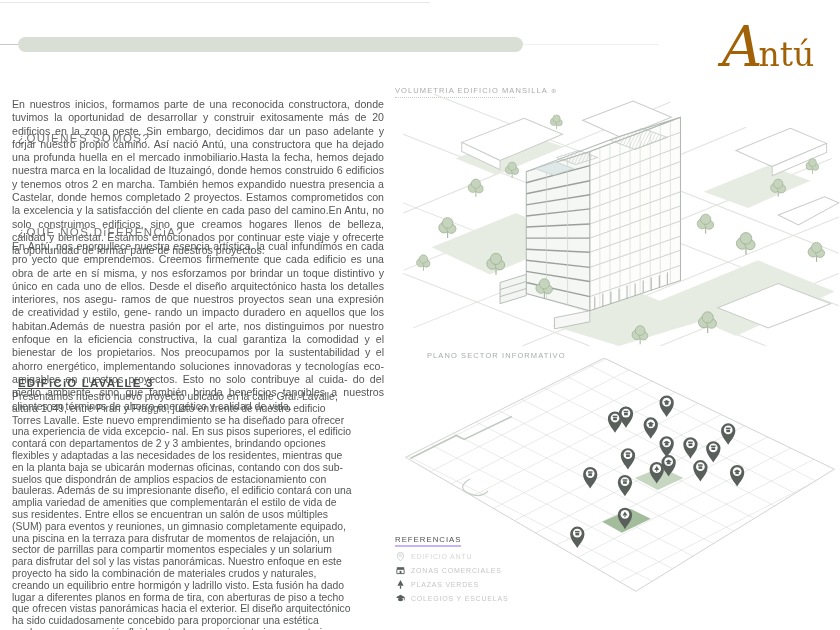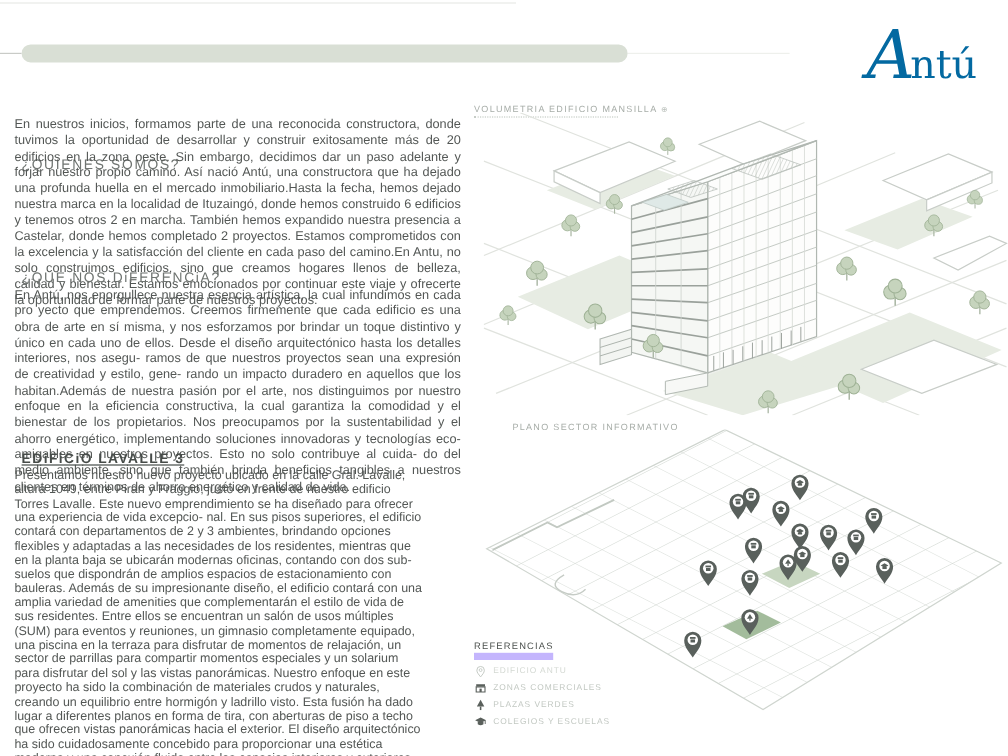--- a/index.html
+++ b/index.html
@@ -3,42 +3,42 @@
 <meta charset="utf-8">
 <style>
   html,body{margin:0;padding:0;background:#fff;}
   .page{position:relative;width:840px;height:630px;background:#ffffff;overflow:hidden;
         font-family:"Liberation Sans",sans-serif;color:#4e5250;}
   .hairline{position:absolute;height:1px;}
   .line-top{left:0;top:2px;width:430px;background:#e8e9e6;}
   .line-left{left:0;top:44px;width:18px;background:#c9cbc7;}
   .line-right{left:523px;top:44px;width:135px;background:#eef0ec;}
   .pill{position:absolute;left:18px;top:37px;width:505px;height:15px;border-radius:8px;background:#d9dfd5;}
-  .logo{position:absolute;left:722px;top:14px;color:#0369a1;font-family:"DejaVu Serif",serif;white-space:nowrap;}
+  .logo{position:absolute;left:722px;top:14px;color:#a16207;font-family:"DejaVu Serif",serif;white-space:nowrap;}
   .logo .big-a{font-size:56px;font-style:italic;font-weight:400;letter-spacing:-4px;}
   .logo .rest{font-size:33px;letter-spacing:0px;}
   .sec-head{position:absolute;left:18px;font-size:11.5px;letter-spacing:1.4px;color:#6f7471;font-weight:500;}
   .sec-head.dark{color:#474c49;font-weight:700;letter-spacing:1.2px;}
   .sec-body{position:absolute;left:12px;font-size:10.6px;line-height:13.3px;text-align:justify;color:#53575500;color:#535755;}
   #body1{top:98px;width:372px;}
   #head1{top:84px;margin-top:48px;}
   #head2{top:226px;text-align:center;}
   #body2{top:240px;width:372px;}
   #head3{top:377px;text-decoration:underline;}
   #body3{top:391px;width:342px;text-align:left;font-size:10.4px;line-height:11.8px;}
   .micro-label{position:absolute;font-size:7.5px;letter-spacing:1.1px;color:#a7ada8;}
   #vol-label{left:395px;top:86px;}
   #vol-label .underline{display:block;width:120px;border-bottom:1px dotted #c6ccc6;margin-top:2px;}
   #plano-label{left:395px;top:351px;padding-left:32px;}
   .north{font-size:6.5px;color:#b9bfba;margin-left:3px;}
   .illus{position:absolute;}
   #building-illus{left:402px;top:94px;width:438px;height:252px;}
   #map-illus{left:398px;top:358px;width:442px;height:270px;}
   .legend{position:absolute;left:395px;top:528px;}
-  .legend-title{font-size:7.8px;letter-spacing:1px;color:#4d524f;border-bottom:6px solid #c4b5fd;
+  .legend-title{font-size:7.8px;letter-spacing:1px;color:#4d524f;border-bottom:2px solid #c4b5fd;
                 display:inline-block;padding-bottom:1px;margin-bottom:4px;}
   .legend-item{display:flex;align-items:center;gap:5px;margin-bottom:3px;height:11px;}
   .legend-item svg{width:11px;height:11px;flex:0 0 auto;}
   .legend-label{font-size:7px;letter-spacing:0.8px;color:#c2c8c2;}
   .legend-item.first .legend-label{color:#d4d9d3;}
 </style>
 </head>
 <body>
 
 <div class="page">

